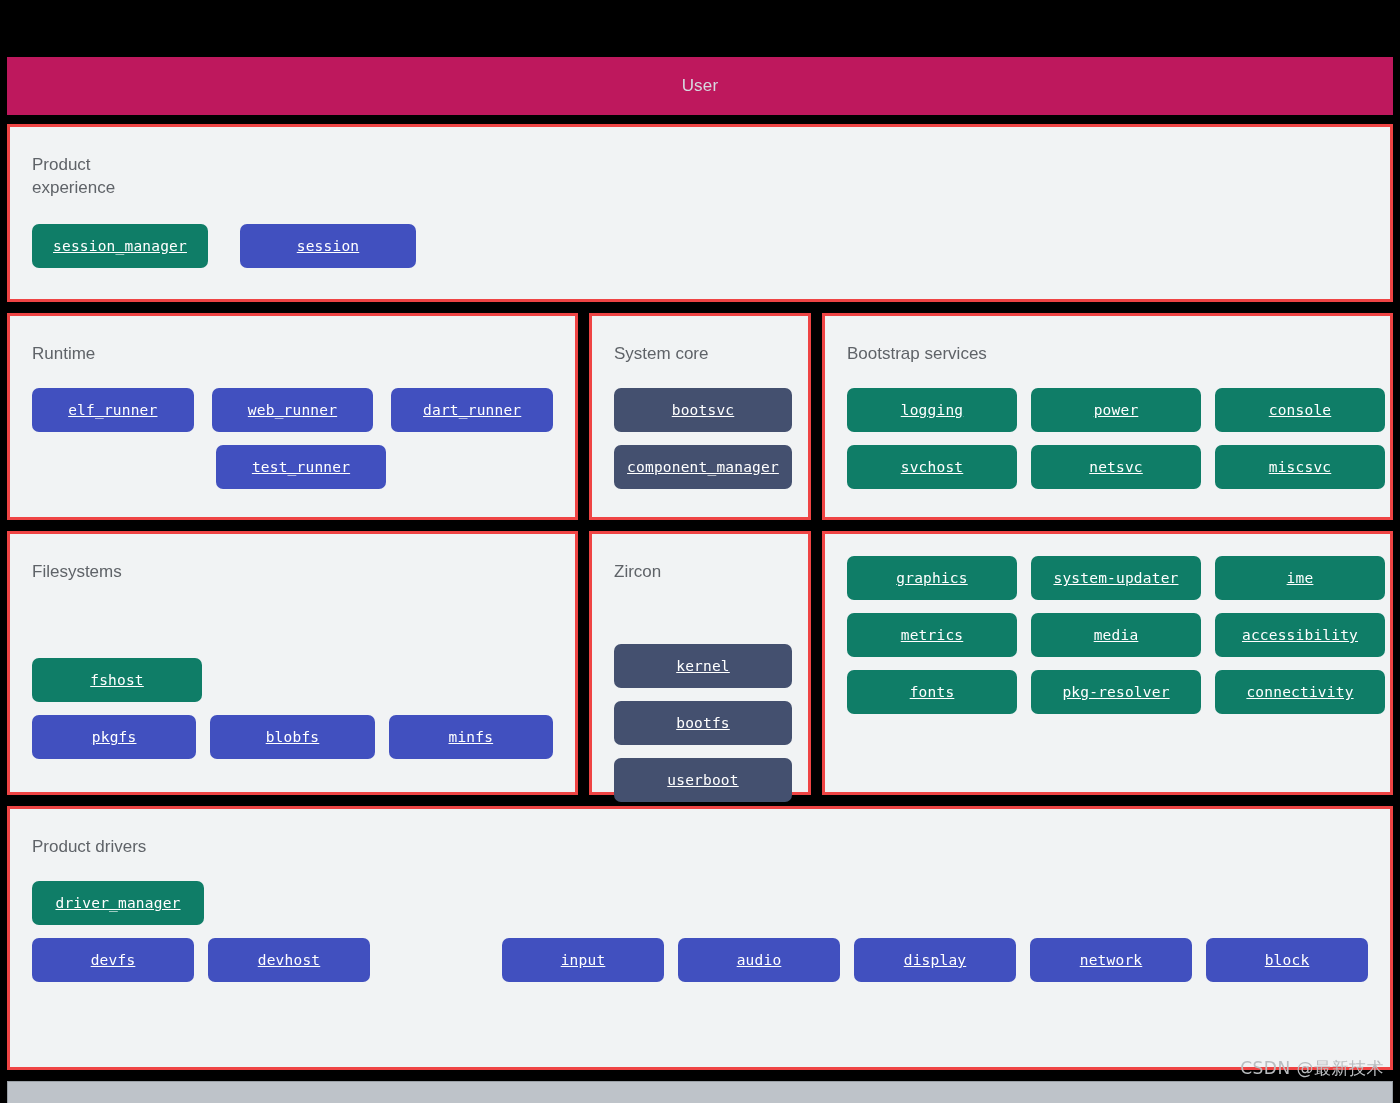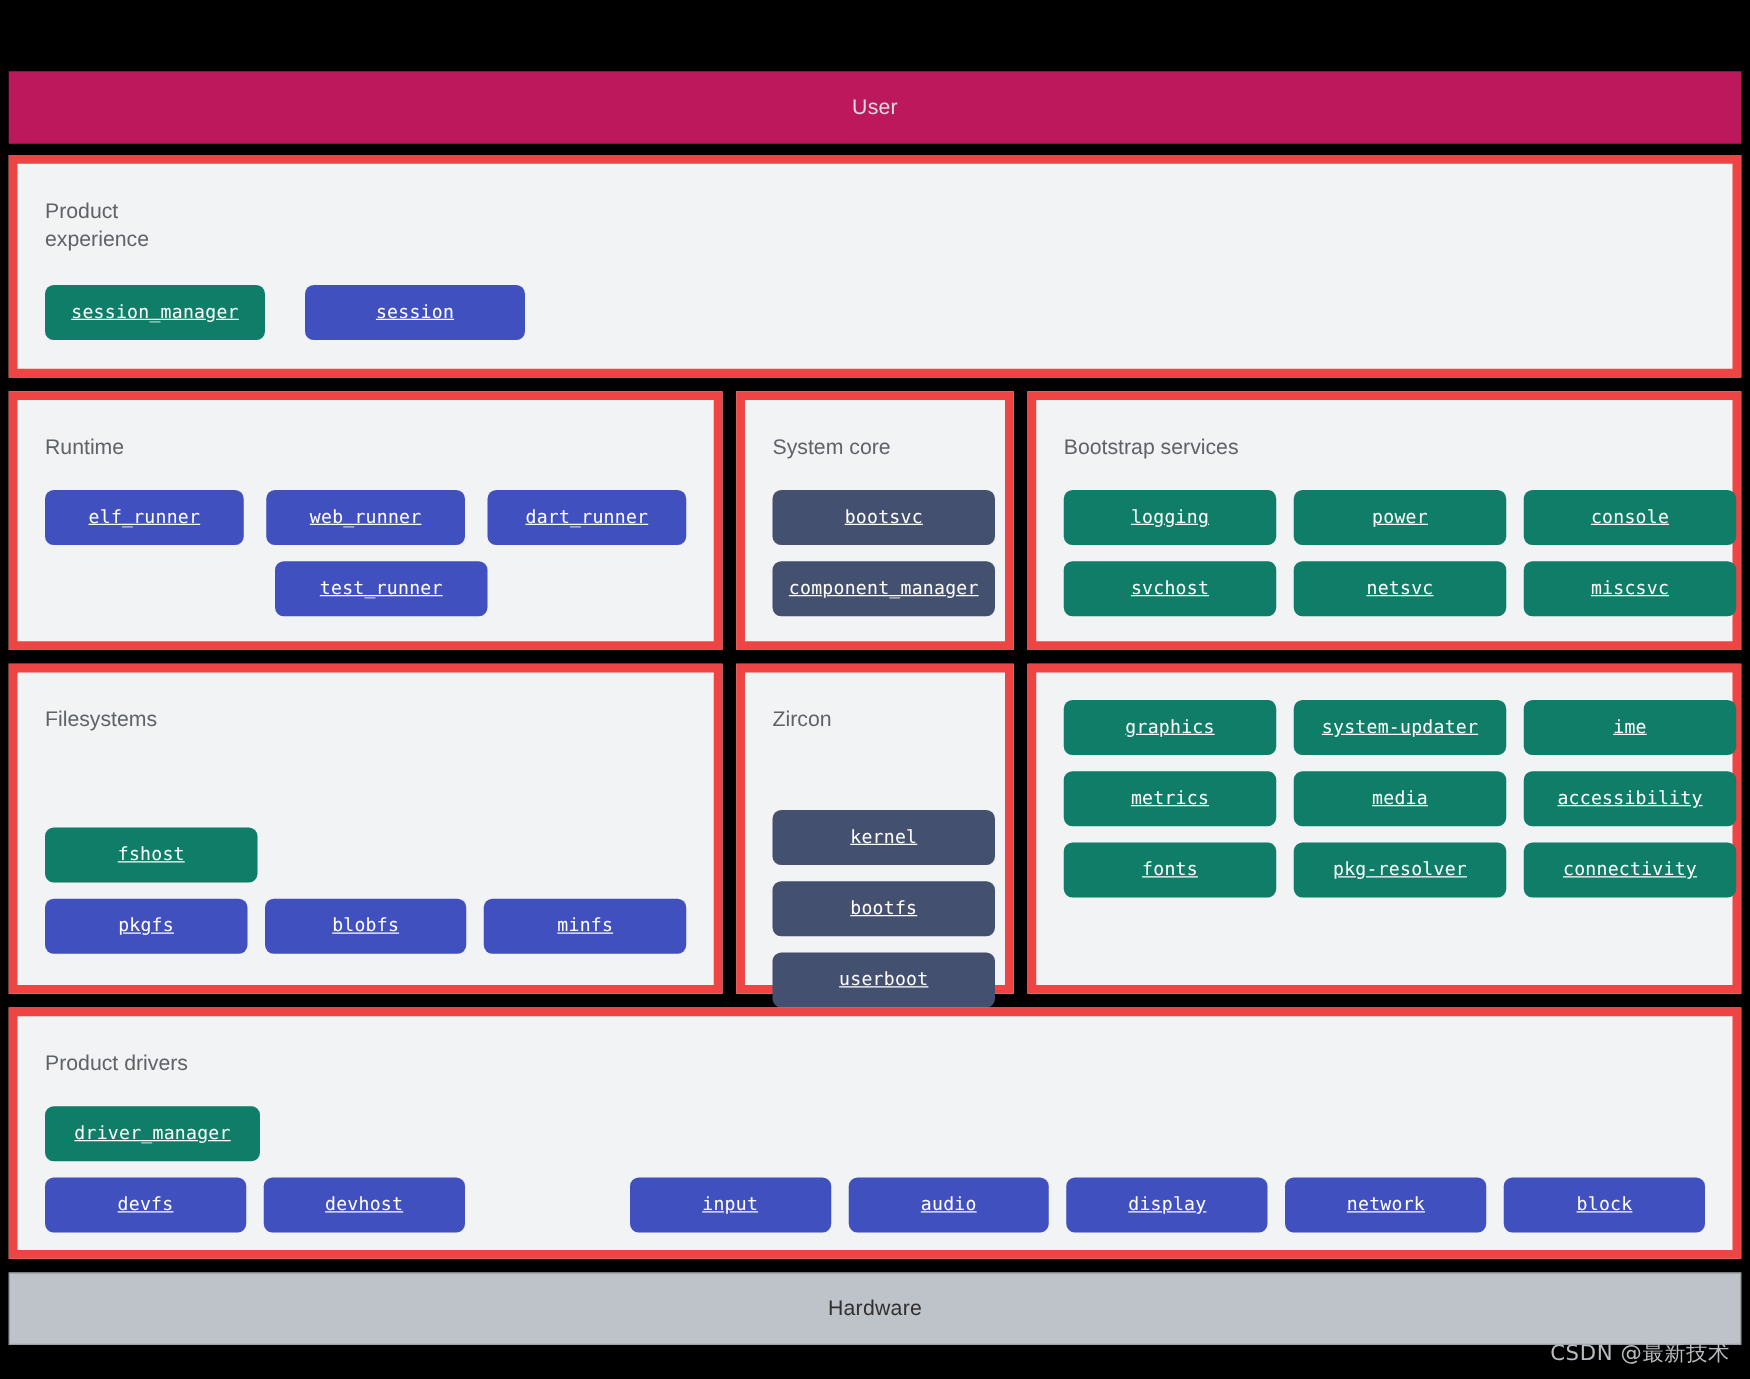--- a/index.html
+++ b/index.html
@@ -46,21 +46,21 @@
   .gap-10 { height: 11px; }
 
   
   .row {
     display: flex;
   }
   .row > .panel + .panel { margin-left: 11px; }
 
   .panel {
     background: #f1f3f4;
-    border: 7px solid #ef4444;
+    border: 3px solid #ef4444;
     box-sizing: border-box;
     position: relative;
     padding: 0 22px;
   }
 
   .panel-title {
     font-size: 17px;
     color: #5f6368;
     line-height: 1.35;
     padding-top: 27px;
@@ -68,21 +68,21 @@
   }
 
   
   .p-product-exp { width: 100%; height: 178px; }
   .p-runtime     { width: 571px; height: 207px; }
   .p-syscore     { width: 222px; height: 207px; }
   .p-bootstrap   { width: 571px; height: 207px; }
   .p-filesystems { width: 571px; height: 264px; }
   .p-zircon      { width: 222px; height: 264px; }
   .p-coreservices{ width: 571px; height: 264px; }
-  .p-drivers     { width: 100%; height: 201px; }
+  .p-drivers     { width: 100%; height: 264px; }
 
   
   .chip {
     height: 44px;
     border-radius: 7px;
     display: flex;
     align-items: center;
     justify-content: center;
     font-family: "DejaVu Sans Mono", "Liberation Mono", monospace;
     font-size: 14.5px;
@@ -133,21 +133,21 @@
   .dr-top { margin-top: 22px; }
   .dr-top .chip { width: 172px; }
   .dr-bottom { display: flex; gap: 14px; margin-top: 13px; align-items:center; }
   .dr-bottom .chip { width: 170px; }
   .dr-spacer { width: 104px; flex: 0 0 104px; }
 
   
   .watermark {
     position: absolute;
     right: 16px;
-    bottom: 9px;
+    bottom: 23px;
     color: #b9bcbf;
     font-size: 17px;
     letter-spacing: 0.5px;
     font-family: "DejaVu Sans", sans-serif;
   }
 </style>
 </head>
 <body>
 
 <div class="diagram">

